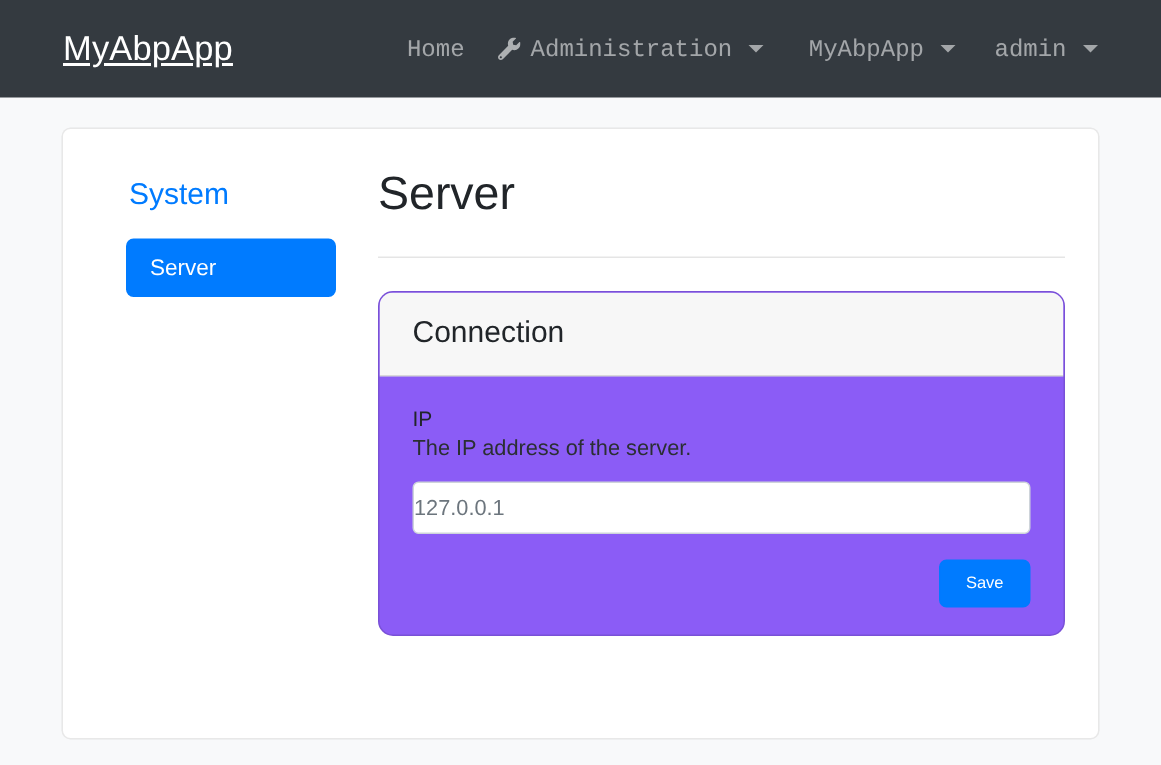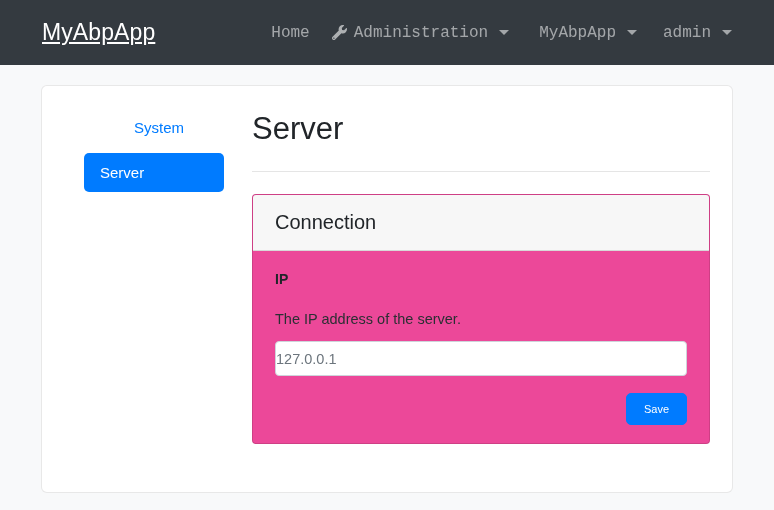--- a/index.html
+++ b/index.html
@@ -99,26 +99,25 @@
   
   .settings-sidebar {
     width: 170px;
     flex: 0 0 170px;
     padding-left: 22px;
     padding-top: 5px;
   }
 
   .group-title {
     color: #007bff;
-    font-size: 15px;
+    font-size: 20px;
     padding: 6px 0 6px 2px;
     cursor: pointer;
     text-decoration: none;
     display: block;
-    text-align: center;
   }
 
   .nav-pill {
     display: block;
     background: #007bff;
     color: #ffffff;
     border-radius: 5px;
     padding: 11px 16px;
     font-size: 15px;
     margin-top: 11px;
@@ -143,47 +142,47 @@
   }
 
   .divider {
     border: 0;
     border-top: 1px solid rgba(0,0,0,0.1);
     margin: 24px 0 22px 0;
   }
 
   .card {
     border: 1px solid rgba(0,0,0,0.125);
-    border-radius: 4px;
-    background: #ec4899;
+    border-radius: 10px;
+    background: #8b5cf6;
     overflow: hidden;
   }
 
   .card-header {
     background: #f7f7f7;
     border-bottom: 1px solid rgba(0,0,0,0.125);
     padding: 16px 22px;
   }
 
   .card-header-title {
     font-size: 20px;
     font-weight: 400;
     color: #212529;
   }
 
   .card-body {
     padding: 20px 22px 18px 22px;
   }
 
   .field-label {
-    font-weight: bold;
+    font-weight: normal;
     font-size: 14px;
     color: #212529;
     display: block;
-    margin-bottom: 24px;
+    margin-bottom: 4px;
   }
 
   .field-desc {
     font-size: 14.5px;
     color: #2b2f33;
     display: block;
     margin-bottom: 14px;
   }
 
   .form-input {

